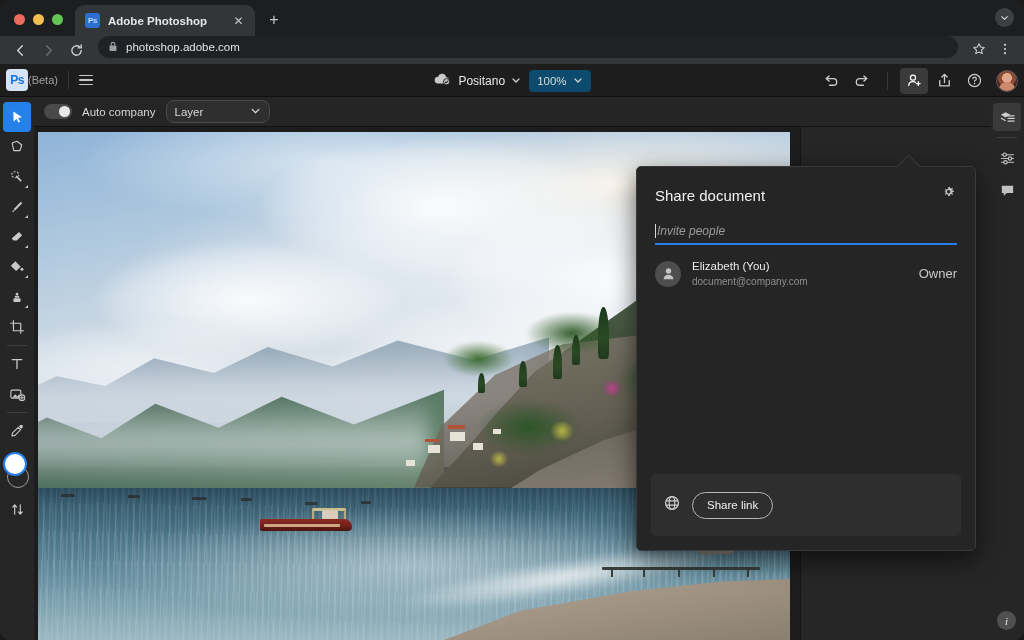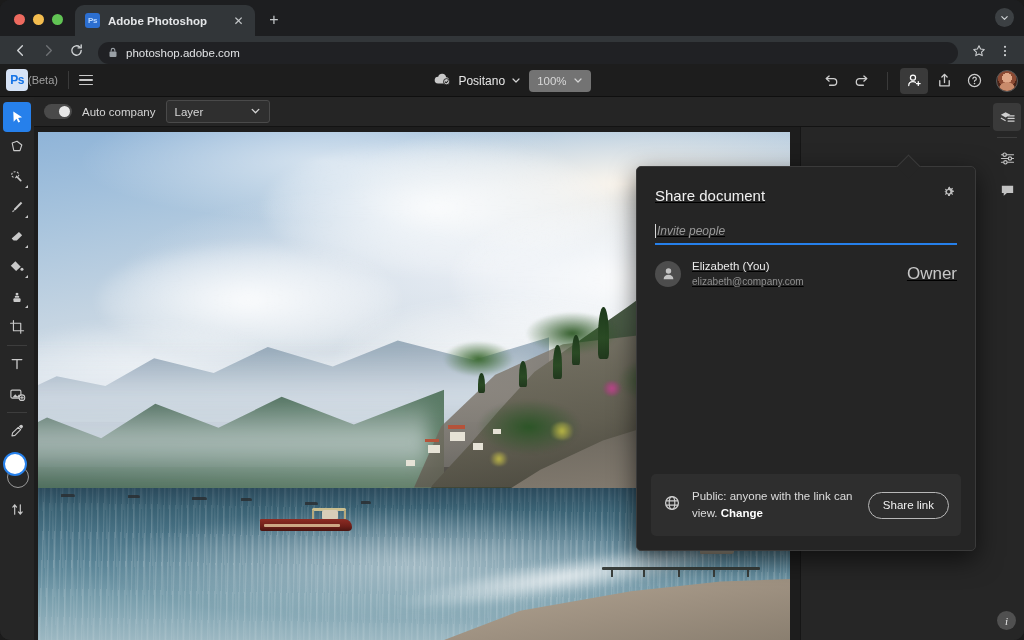--- a/index.html
+++ b/index.html
@@ -66,21 +66,21 @@
     position: absolute; right: 10px; top: 8px;
     width: 19px; height: 19px; border-radius: 50%;
     background: #3c4043;
     display: flex; align-items: center; justify-content: center;
   }
 
   
   .addrbar {
     position: absolute; left: 0; top: 36px; width: 1024px; height: 28px;
     background: #323639;
-    display: flex; align-items: flex-end; gap: 0;
+    display: flex; align-items: flex-start; gap: 0;
     padding: 0 6px;
   }
   .navbtn {
     width: 28px; height: 28px;
     display: flex; align-items: center; justify-content: center;
     color: #cfd2d4;
   }
   .navbtn.dim { color: #6e7174; }
   .omnibox {
     flex: 1; height: 22px; margin: 0 8px;
@@ -128,21 +128,21 @@
     position: absolute; left: 0; right: 0; top: 0; height: 33px;
     display: flex; align-items: center; justify-content: center; gap: 8px;
     pointer-events: none;
   }
   .doc-name {
     display: flex; align-items: center; gap: 6px;
     font-size: 12px; color: #e6e6e6;
     pointer-events: auto;
   }
   .zoom-pill {
-    background: #737373; border-radius: 4px;
+    background: #0c4a6e; border-radius: 4px;
     height: 22px; padding: 0 8px;
     display: flex; align-items: center; gap: 6px;
     font-size: 11.5px; color: #d8d8d8;
     pointer-events: auto;
   }
   .ps-right {
     position: absolute; right: 6px; top: 0; height: 33px;
     display: flex; align-items: center; gap: 2px;
   }
   .tb-icon {
@@ -176,21 +176,21 @@
     width: 28px; height: 15px; border-radius: 8px;
     background: #4a4a4a; position: relative; flex: none;
   }
   .toggle::after {
     content: ""; position: absolute; right: 2px; top: 2px;
     width: 11px; height: 11px; border-radius: 50%; background: #e8e8e8;
   }
   .opt-label { font-size: 11.5px; color: #d4d4d4; }
   .opt-select {
     height: 23px; min-width: 104px;
-    background: #2f2f2f; border: 1px solid #4a4a4a; border-radius: 3px;
+    background: #2f2f2f; border: 1px solid #4a4a4a; border-radius: 8px;
     display: flex; align-items: center; justify-content: space-between;
     padding: 0 8px; font-size: 11.5px; color: #d8d8d8;
   }
 
   
   .ps-tools {
     position: absolute; left: 0; top: 33px; width: 34px; bottom: 0;
     background: #262626;
     display: flex; flex-direction: column; align-items: center;
     padding-top: 5px; gap: 0;
@@ -444,21 +444,20 @@
 
   
   .share-pop {
     position: absolute; left: 636px; top: 102px;
     width: 340px; height: 385px;
     background: #252525;
     border: 1px solid #3a3a3a;
     border-radius: 5px;
     box-shadow: 0 8px 26px rgba(0,0,0,0.62);
     z-index: 40;
-    text-decoration: underline;
   }
   .share-pop::before {
     content: "";
     position: absolute; right: 58px; top: -9px;
     width: 16px; height: 16px;
     background: #252525;
     border-left: 1px solid #3a3a3a;
     border-top: 1px solid #3a3a3a;
     transform: rotate(45deg);
   }
@@ -486,21 +485,21 @@
   }
   .person-av {
     width: 26px; height: 26px; border-radius: 50%;
     background: #4d4d4d; flex: none;
     display: flex; align-items: center; justify-content: center;
     color: #c4c4c4;
   }
   .person-text { flex: 1; min-width: 0; }
   .person-name { font-size: 11.5px; color: #eaeaea; line-height: 1.35; }
   .person-mail { font-size: 10px; color: #8e8e8e; line-height: 1.35; }
-  .person-role { font-size: 17px; color: #c8c8c8; }
+  .person-role { font-size: 13px; color: #c8c8c8; }
 
   .share-footer {
     position: absolute; left: 14px; right: 14px; bottom: 14px;
     background: #2e2e2e; border-radius: 5px;
     height: 62px;
     display: flex; align-items: center; gap: 11px;
     padding: 0 12px;
   }
   .globe { color: #cfcfcf; flex: none; }
   .share-note { flex: 1; font-size: 11.5px; color: #dcdcdc; line-height: 1.45; }
@@ -874,35 +873,31 @@
 
       <div class="person-row">
         <span class="person-av">
           <svg width="15" height="15" viewBox="0 0 16 16">
               <circle cx="8" cy="5.3" r="2.9" fill="#c4c4c4"></circle>
               <path d="M2.8 14c0-2.9 2.3-4.6 5.2-4.6s5.2 1.7 5.2 4.6z" fill="#c4c4c4"></path>
             </svg>
         </span>
         <span class="person-text">
           <span class="person-name" style="display:block;">Elizabeth (You)</span>
-          <span class="person-mail" style="display:block;">elizabeth@company.com</span>
+          <span class="person-mail" style="display:block;">document@company.com</span>
         </span>
         <span class="person-role">Owner</span>
       </div>
 
       <div class="share-footer">
         <span class="globe">
           <svg width="18" height="18" viewBox="0 0 18 18">
             <circle cx="9" cy="9" r="6.4" stroke="#cfcfcf" stroke-width="1.25" fill="none"></circle>
             <ellipse cx="9" cy="9" rx="2.8" ry="6.4" stroke="#cfcfcf" stroke-width="1.15" fill="none"></ellipse>
             <path d="M2.9 6.9h12.2M2.9 11.1h12.2" stroke="#cfcfcf" stroke-width="1.15"></path>
           </svg>
         </span>
-        <span class="share-note">
-          <span>Public: anyone with the link can view.</span>
-          <b>Change</b>
-        </span>
         <span class="copy-btn">Share link</span>
       </div>
     </div>
 
   </div>
 </div>
 
 </body></html>

